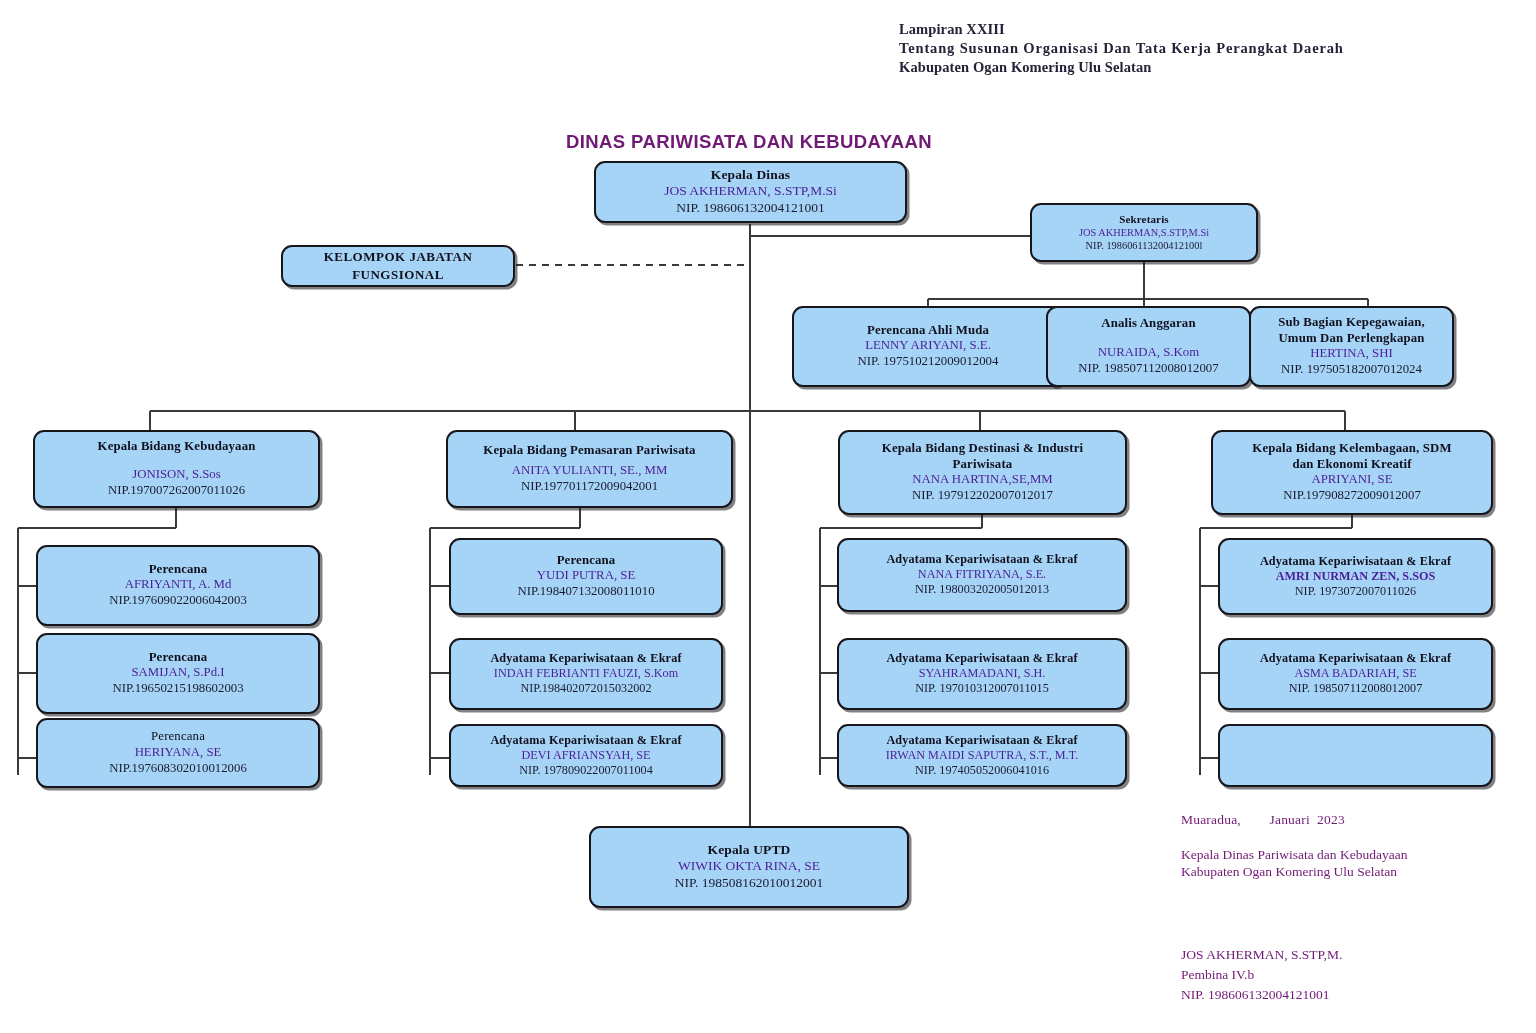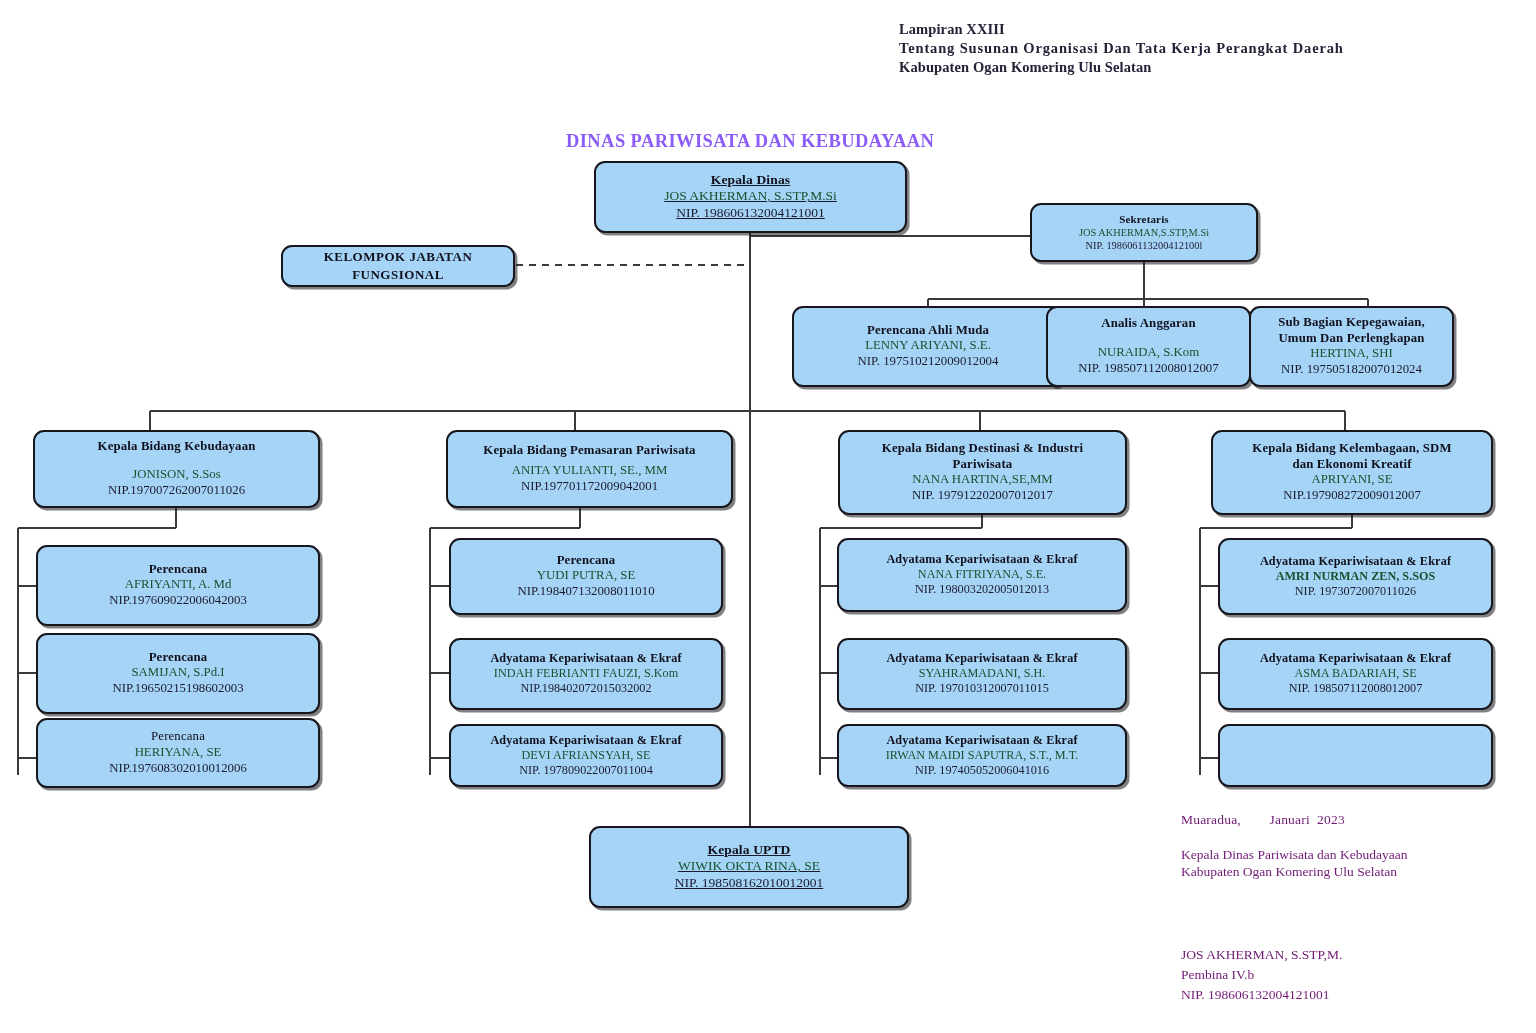--- a/index.html
+++ b/index.html
@@ -36,25 +36,25 @@
     letter-spacing:.1px;
     z-index:3;
   }
   .doc-note div{white-space:pre;}
   .doc-note .wide{letter-spacing:.85px;}
 
   
   .chart-title{
     position:absolute;
     left:566px; top:131px;
-    font-family:Liberation Serif, serif;
+    font-family:Liberation Sans, sans-serif;
     font-weight:bold;
     font-size:18.5px;
     letter-spacing:.4px;
-    color:#8b5cf6;
+    color:#701a75;
     z-index:3;
     white-space:nowrap;
   }
 
   
   .node{
     position:absolute;
     box-sizing:border-box;
     background:#a6d4f7;
     border:2.2px solid #16161c;
@@ -68,21 +68,21 @@
     box-shadow:2.5px 2.5px 0 rgba(25,25,30,.55);
     padding:2px 6px;
   }
   .node .ttl{
     font-weight:bold;
     color:#10101c;
     line-height:1.22;
     letter-spacing:.15px;
   }
   .node .nm{
-    color:#14532d;
+    color:#4c1d95;
     line-height:1.25;
   }
   .node .nip{
     color:#1b1b30;
     line-height:1.25;
   }
   
   .s-lg .ttl{font-size:13.5px;}
   .s-lg .nm,.s-lg .nip{font-size:13.5px;}
   .s-md .ttl{font-size:12.8px;}
@@ -166,21 +166,21 @@
   </svg>
 
   <div class="doc-note">
     <div>Lampiran XXIII</div>
     <div class="wide">Tentang Susunan Organisasi Dan Tata Kerja Perangkat Daerah</div>
     <div>Kabupaten Ogan Komering Ulu Selatan</div>
   </div>
 
   <div class="chart-title">DINAS PARIWISATA DAN KEBUDAYAAN</div>
 
-  <div class="node s-lg" style="left:594px; top:161px; width:313px; height:72px;text-decoration:underline;">
+  <div class="node s-lg" style="left:594px; top:161px; width:313px; height:62px;">
     <div class="ttl">Kepala Dinas</div>
     <div class="nm">JOS AKHERMAN, S.STP,M.Si</div>
     <div class="nip">NIP. 198606132004121001</div>
   </div>
 
   <div class="node s-sm" style="left:1030px; top:203px; width:228px; height:59px;">
     <div class="ttl">Sekretaris</div>
     <div class="nm">JOS AKHERMAN,S.STP,M.Si</div>
     <div class="nip">NIP. 198606113200412100l</div>
   </div>
@@ -292,21 +292,21 @@
     <div class="ttl">Adyatama Kepariwisataan &amp; Ekraf</div>
     <div class="nm">ASMA BADARIAH, SE</div>
     <div class="nip">NIP. 198507112008012007</div>
   </div>
   <div class="node s-xs" style="left:1218px; top:724px; width:275px; height:63px;">
     <div class="ttl"></div>
     <div class="nm"></div>
     <div class="nip"></div>
   </div>
 
-  <div class="node s-lg" style="left:589px; top:826px; width:320px; height:82px;text-decoration:underline;">
+  <div class="node s-lg" style="left:589px; top:826px; width:320px; height:82px;">
     <div class="ttl">Kepala UPTD</div>
     <div class="nm">WIWIK OKTA RINA, SE</div>
     <div class="nip">NIP. 198508162010012001</div>
   </div>
 
   <div class="sig place">Muaradua,        Januari  2023</div>
   <div class="sig office">
     <div>Kepala Dinas Pariwisata dan Kebudayaan</div>
     <div>Kabupaten Ogan Komering Ulu Selatan</div>
   </div>

